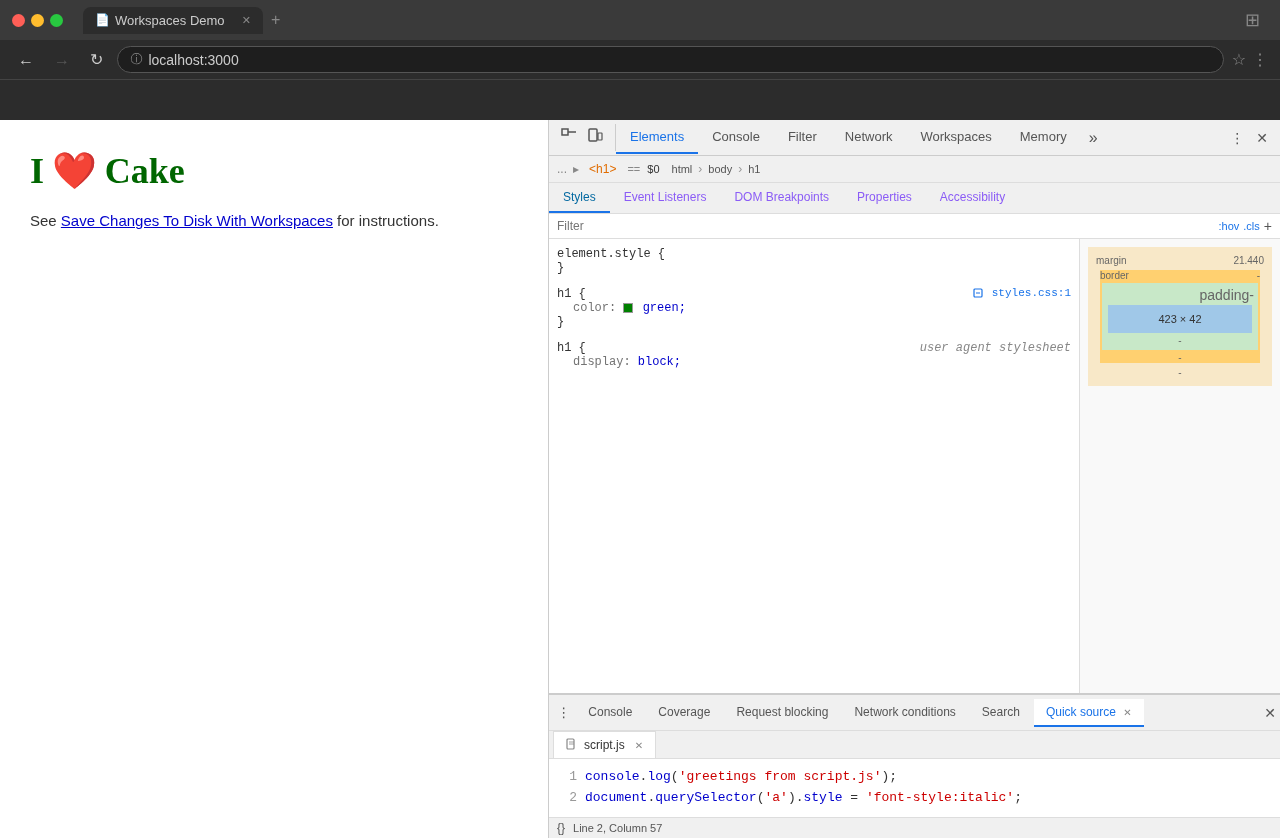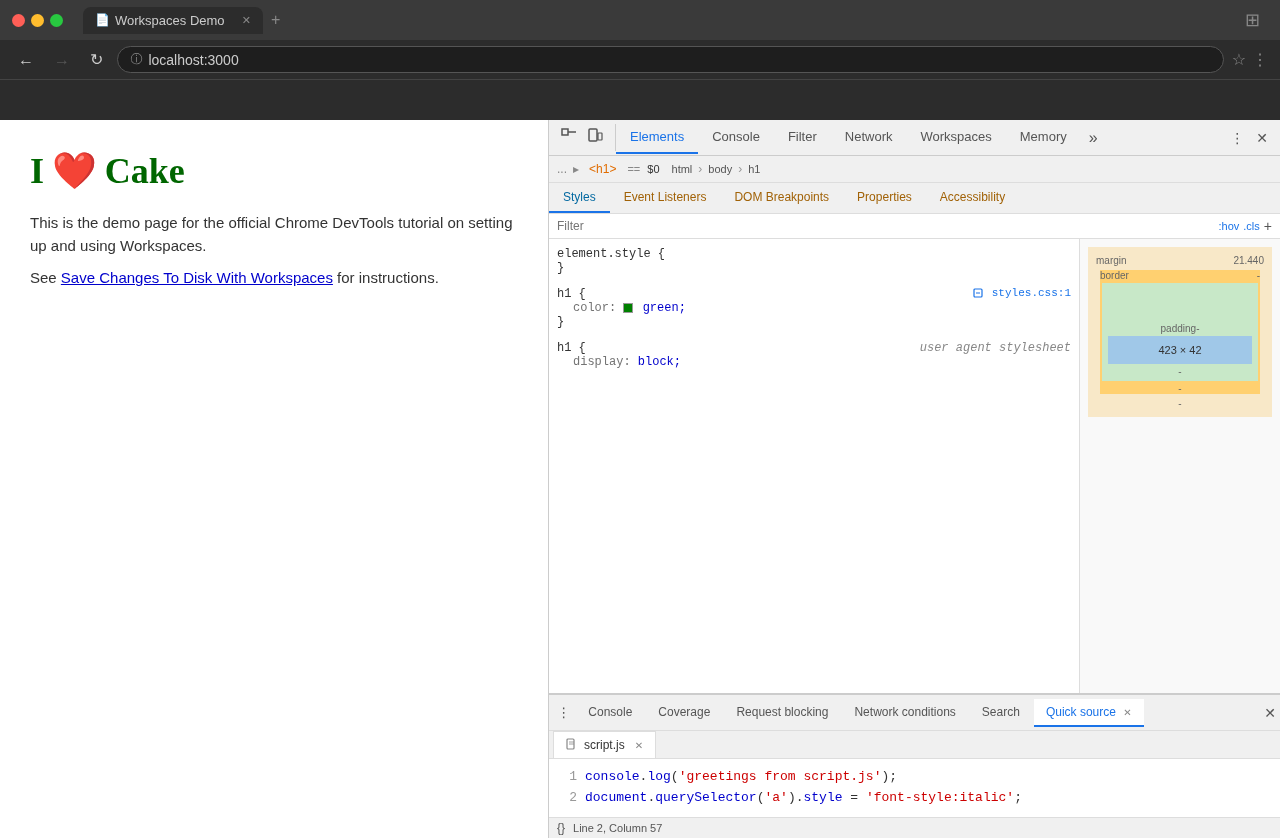--- a/index.html
+++ b/index.html
@@ -54,21 +54,21 @@
     .breadcrumb-item { color: #555; cursor: pointer; padding: 2px 4px; border-radius: 3px; }
     .breadcrumb-ellipsis { color: #888; }
 
     
     .styles-panel { flex: 1; display: flex; overflow: hidden; }
     .styles-left { flex: 1; overflow-y: auto; border-right: 1px solid #ddd; }
     .styles-right { width: 200px; background: #f9f9f9; padding: 8px; }
 
     
     .styles-tabs { background: #f0f0f0; border-bottom: 1px solid #ddd; display: flex; align-items: center; }
-    .styles-tab { padding: 7px 14px; font-size: 12px; color: #a16207; cursor: pointer; border-bottom: 2px solid transparent; }
+    .styles-tab { padding: 7px 14px; font-size: 12px; color: #8b5cf6; cursor: pointer; border-bottom: 2px solid transparent; }
     .styles-tab.active { color: #0369a1; border-bottom: 2px solid #1a73e8; }
 
     
     .filter-bar { background: white; border-bottom: 1px solid #ddd; padding: 4px 8px; display: flex; align-items: center; gap: 4px; }
     .filter-input { flex: 1; border: none; outline: none; font-size: 12px; color: #333; background: transparent; }
     .filter-tags { display: flex; gap: 4px; color: #1a73e8; font-size: 11px; }
     .filter-tag { cursor: pointer; }
     .filter-add { color: #555; font-size: 14px; cursor: pointer; }
 
     
@@ -149,21 +149,20 @@
 </div>
 
 <div class="main-area">
 
   <div class="page-content">
     <div class="page-heading">
       <span class="heading-text" style="color:#006600;font-family:serif;font-size:36px;font-weight:bold;">I</span>
       <span class="heart-emoji">❤️</span>
       <span class="heading-text" style="color:#006600;font-family:serif;font-size:36px;font-weight:bold;">Cake</span>
     </div>
-    <p class="page-body">This is the demo page for the official Chrome DevTools tutorial on setting up and using Workspaces.</p>
     <p class="page-link-text">
       <span>See </span><a class="page-link">Save Changes To Disk With Workspaces</a><span> for instructions.</span>
     </p>
   </div>
 
   <div class="devtools">
 
     <div class="devtools-header">
       <div class="devtools-icons">
         <button class="devtools-icon-btn" title="Inspect element">
@@ -273,21 +272,21 @@
             <div style="display:flex;justify-content:space-between;font-size:10px;color:#666;margin-bottom:4px;">
               <span>margin</span>
               <span>21.440</span>
             </div>
             <div class="box-model-border">
               <div style="font-size:10px;color:#666;display:flex;justify-content:space-between;margin-bottom:2px;">
                 <span>border</span>
                 <span>-</span>
               </div>
               <div class="box-model-padding">
-                <div style="font-size:10px;color:#666;display:flex;justify-content:center;margin-bottom:2px;margin-top:36px;">
+                <div style="font-size:14px;color:#666;display:flex;justify-content:flex-end;margin-bottom:2px;">
                   <span>padding</span>
                   <span>-</span>
                 </div>
                 <div class="box-model-content">
                   <span>423 × 42</span>
                 </div>
                 <div style="font-size:10px;color:#666;text-align:center;margin-top:2px;">-</div>
               </div>
               <div style="font-size:10px;color:#666;text-align:center;margin-top:2px;">-</div>
             </div>

